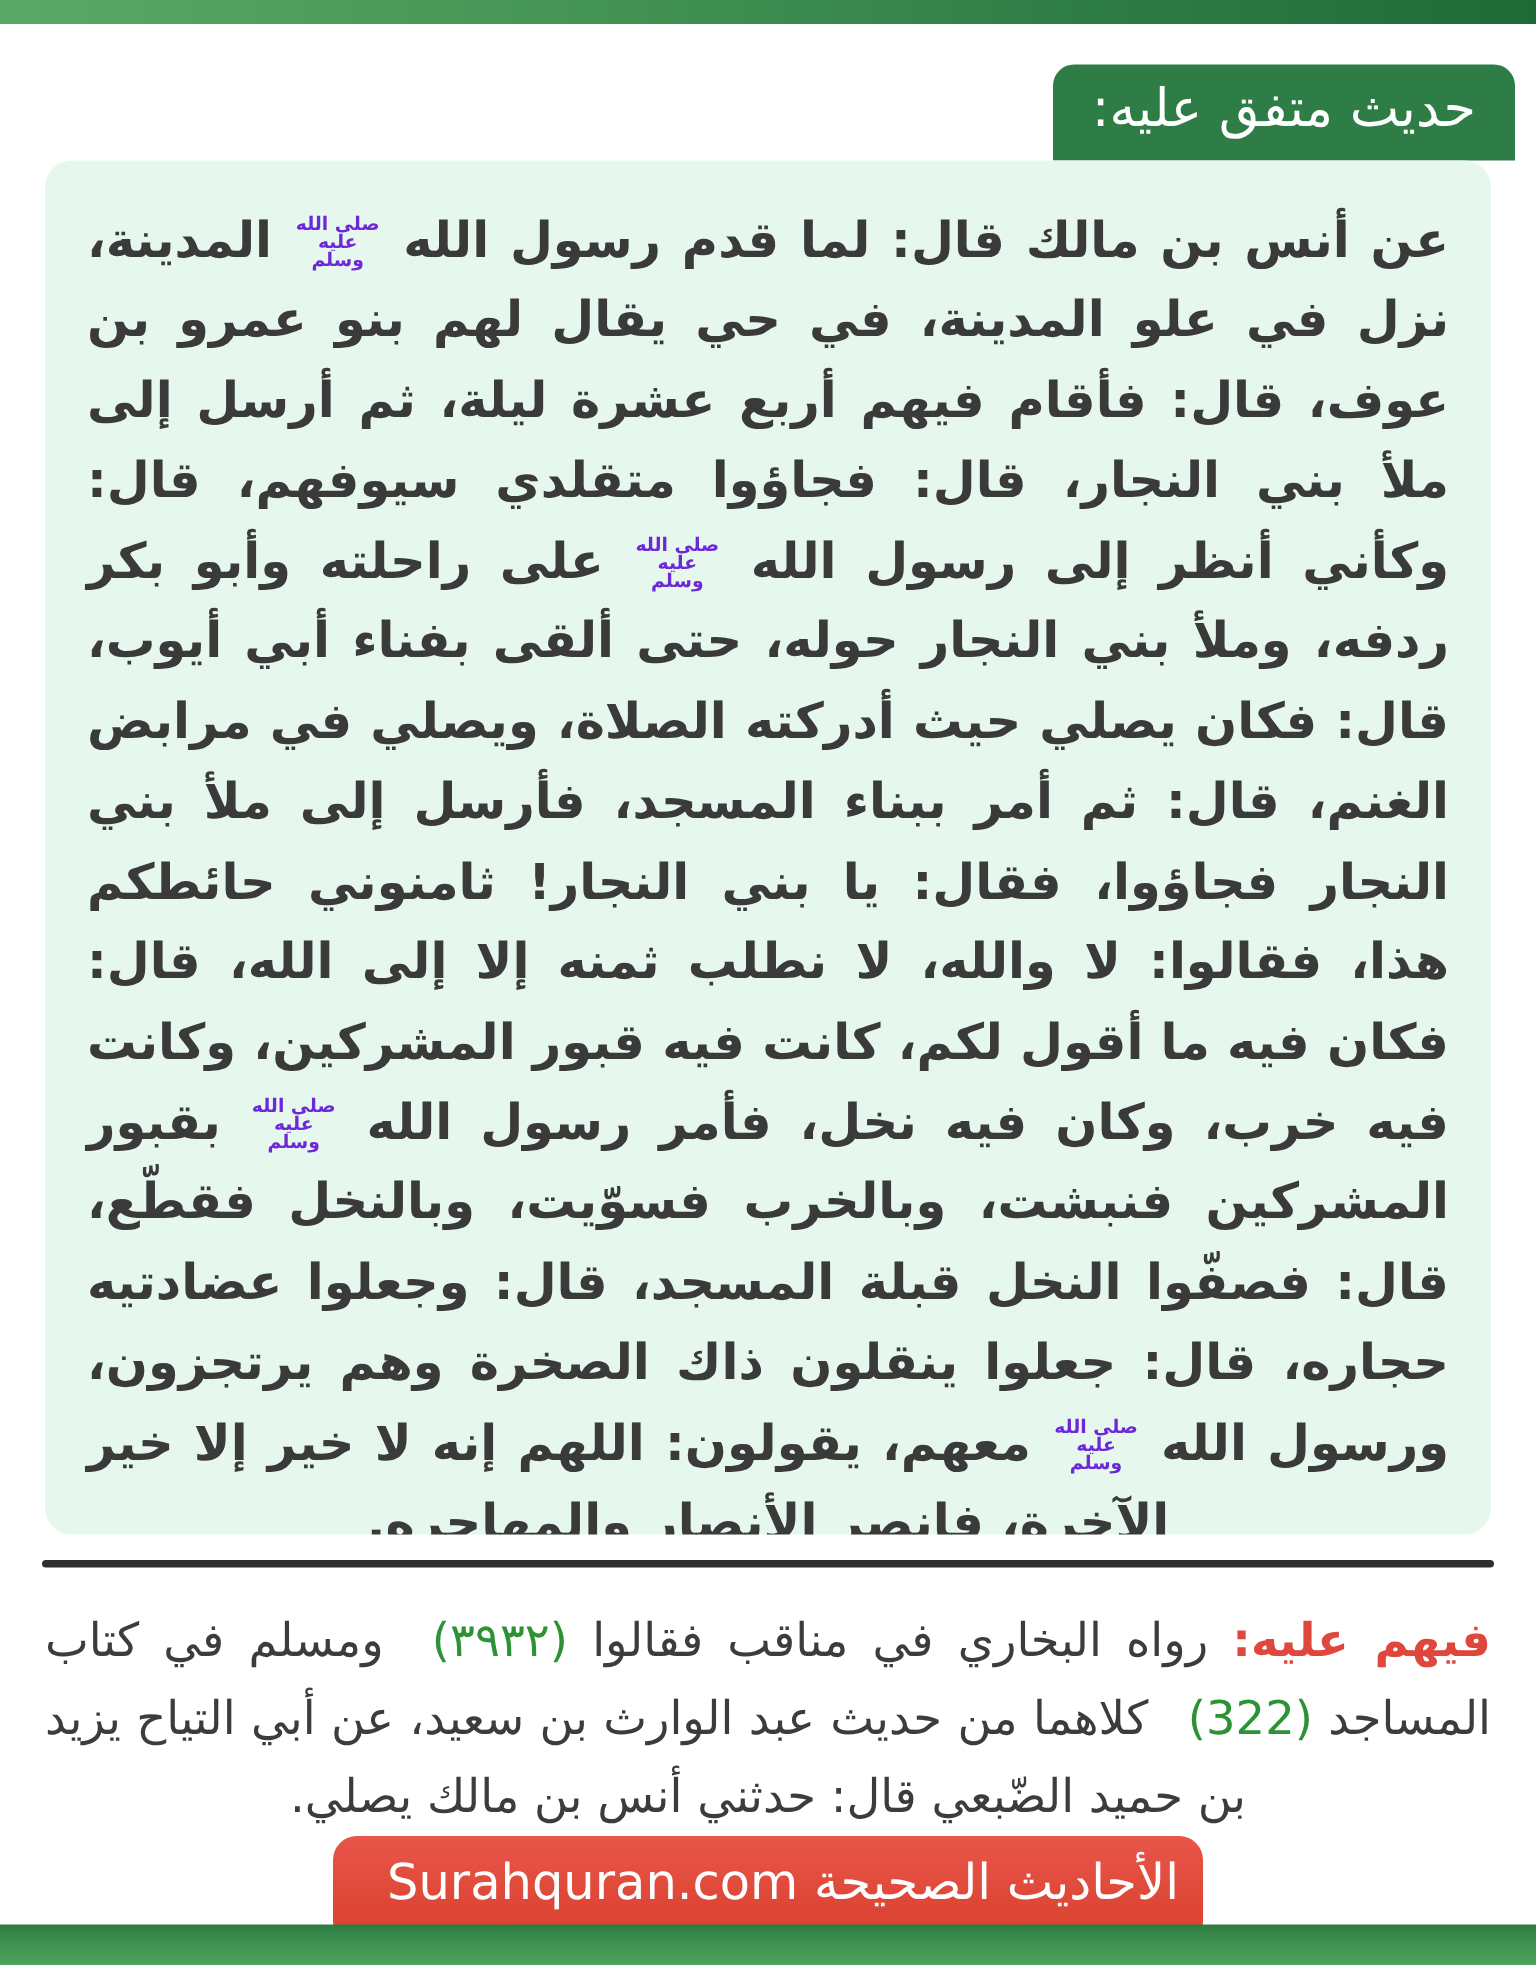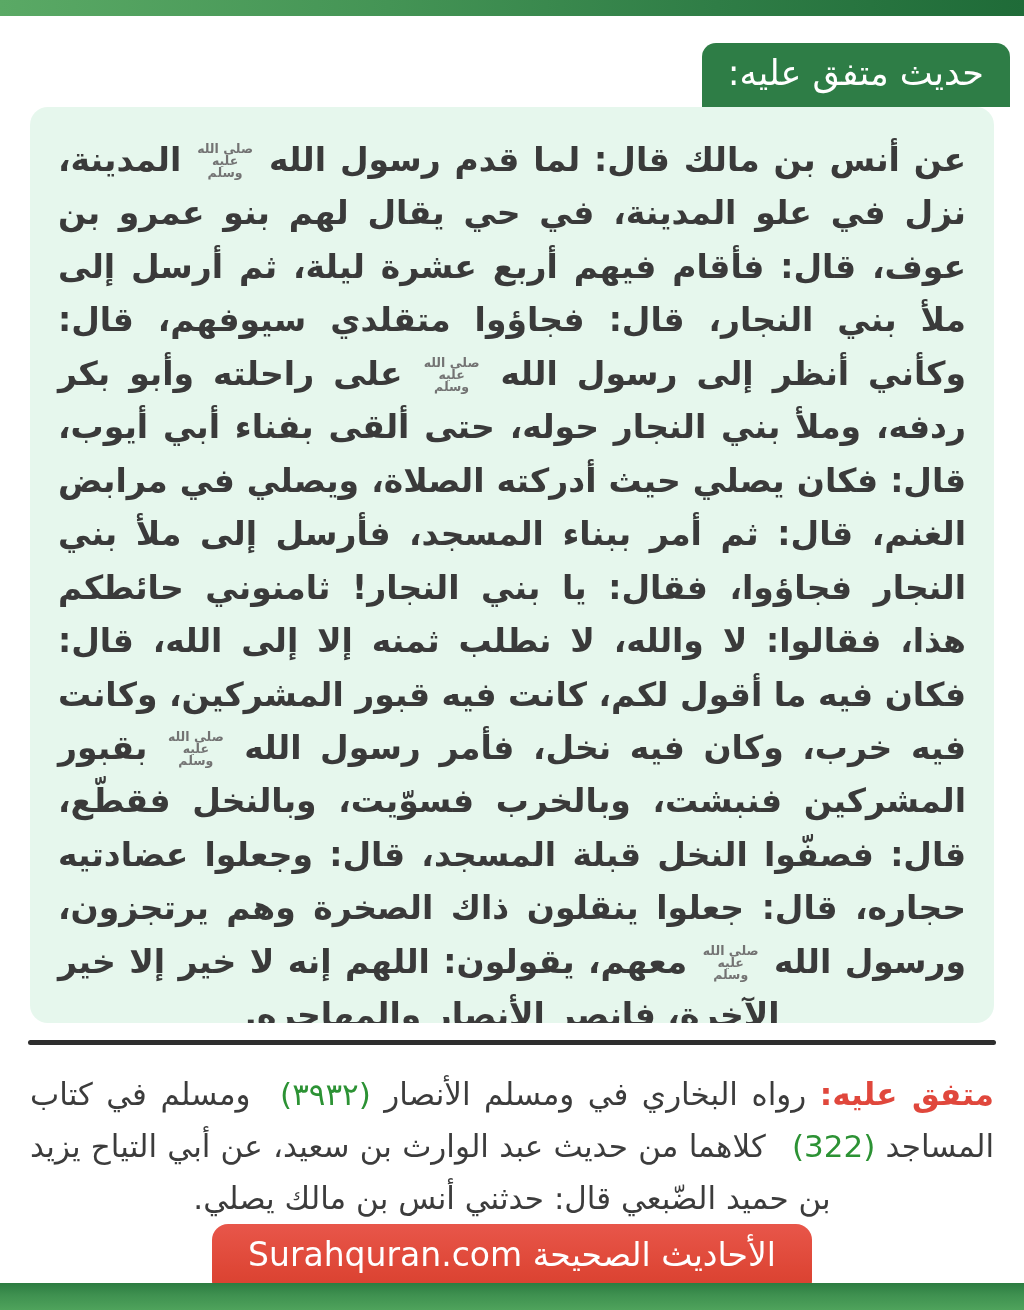--- a/index.html
+++ b/index.html
@@ -49,21 +49,21 @@
     font-weight: bold;
     font-size: 33px;
     line-height: 1.62;
     color: #3a3a3a;
   }
   .saw {
     display: inline-block;
     direction: rtl;
     text-align: center;
     vertical-align: -6px;
-    color: #737373;
+    color: #6d28d9;
     font-size: 12.5px;
     line-height: 0.95;
     font-weight: bold;
     margin: 0 2px;
   }
   .saw span { display: block; }
   .separator {
     flex: 0 0 5px;
     margin: 17px 28px 15px 28px;
     background: #2e2e2e;
@@ -82,21 +82,21 @@
   .takhrij .lead { color: #e0473c; font-weight: bold; }
   .takhrij .hadith-number { color: #2c9234; margin-left: 16px; }
   .footer-badge {
     align-self: center;
     margin-top: auto;
     margin-bottom: -14px;
     background: linear-gradient(180deg, #e8564a 0%, #dd4534 70%, #d63f30 100%);
     color: #ffffff;
     font-size: 33px;
     line-height: 1.0;
-    padding: 14px 36px 26px 36px;
+    padding: 14px 16px 26px 36px;
     border-radius: 16px;
     direction: rtl;
     white-space: nowrap;
   }
   .bottom-bar {
     flex: 0 0 27px;
     position: relative;
     z-index: 2;
     background: linear-gradient(180deg, #2c7c41 0%, #3f9150 45%, #4fa35c 100%);
   }
@@ -111,19 +111,19 @@
   <div class="header-row">
     <div class="header-badge">حديث متفق عليه:</div>
   </div>
 
   <div class="hadith-box">
     <p class="hadith-text"><span>عن أنس بن مالك قال: لما قدم رسول الله </span><span class="saw"><span>صلى الله</span><span>عليه</span><span>وسلم</span></span><span> المدينة، نزل في علو المدينة، في حي يقال لهم بنو عمرو بن عوف، قال: فأقام فيهم أربع عشرة ليلة، ثم أرسل إلى ملأ بني النجار، قال: فجاؤوا متقلدي سيوفهم، قال: وكأني أنظر إلى رسول الله </span><span class="saw"><span>صلى الله</span><span>عليه</span><span>وسلم</span></span><span> على راحلته وأبو بكر ردفه، وملأ بني النجار حوله، حتى ألقى بفناء أبي أيوب، قال: فكان يصلي حيث أدركته الصلاة، ويصلي في مرابض الغنم، قال: ثم أمر ببناء المسجد، فأرسل إلى ملأ بني النجار فجاؤوا، فقال: يا بني النجار! ثامنوني حائطكم هذا، فقالوا: لا والله، لا نطلب ثمنه إلا إلى الله، قال: فكان فيه ما أقول لكم، كانت فيه قبور المشركين، وكانت فيه خرب، وكان فيه نخل، فأمر رسول الله </span><span class="saw"><span>صلى الله</span><span>عليه</span><span>وسلم</span></span><span> بقبور المشركين فنبشت، وبالخرب فسوّيت، وبالنخل فقطّع، قال: فصفّوا النخل قبلة المسجد، قال: وجعلوا عضادتيه حجاره، قال: جعلوا ينقلون ذاك الصخرة وهم يرتجزون، ورسول الله </span><span class="saw"><span>صلى الله</span><span>عليه</span><span>وسلم</span></span><span> معهم، يقولون: اللهم إنه لا خير إلا خير الآخرة، فانصر الأنصار والمهاجره.</span></p>
   </div>
 
   <div class="separator"></div>
 
-  <p class="takhrij"><span class="lead">متفق عليه:</span><span> رواه البخاري في ومسلم الأنصار </span><span class="hadith-number">(٣٩٣٢)</span><span> ومسلم في كتاب المساجد </span><span class="hadith-number">(322)</span><span> كلاهما من حديث عبد الوارث بن سعيد، عن أبي التياح يزيد بن حميد الضّبعي قال: حدثني أنس بن مالك يصلي.</span></p>
+  <p class="takhrij"><span class="lead">فيهم عليه:</span><span> رواه البخاري في مناقب فقالوا </span><span class="hadith-number">(٣٩٣٢)</span><span> ومسلم في كتاب المساجد </span><span class="hadith-number">(322)</span><span> كلاهما من حديث عبد الوارث بن سعيد، عن أبي التياح يزيد بن حميد الضّبعي قال: حدثني أنس بن مالك يصلي.</span></p>
 
   <div class="footer-badge">الأحاديث الصحيحة Surahquran.com</div>
 
   <div class="bottom-bar"></div>
 
 </div>
 
 </body></html>

